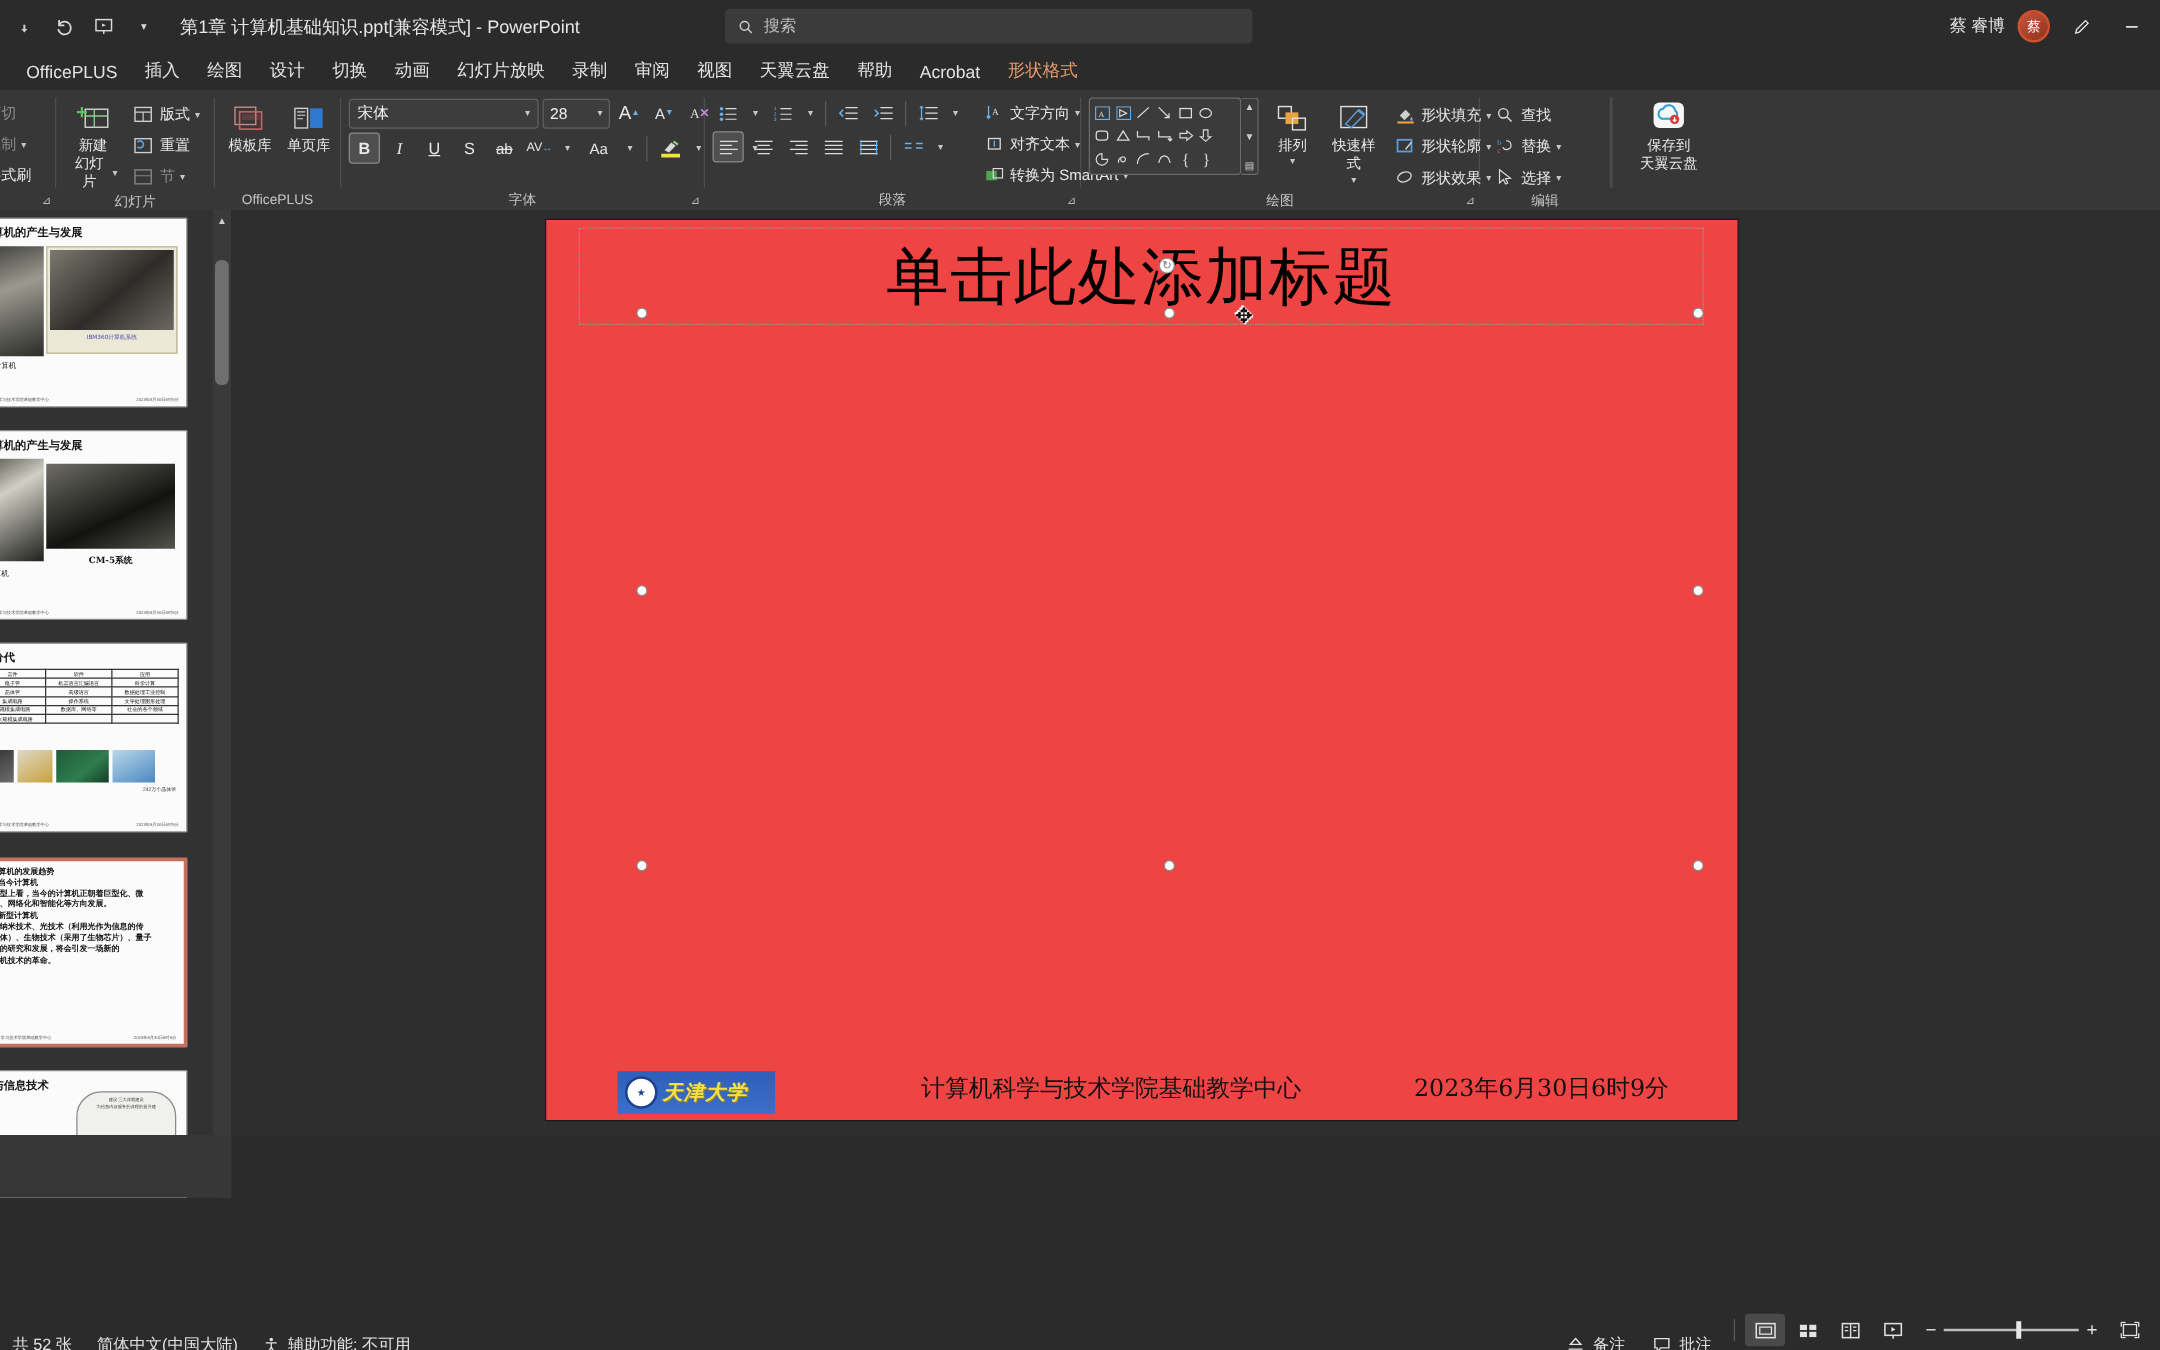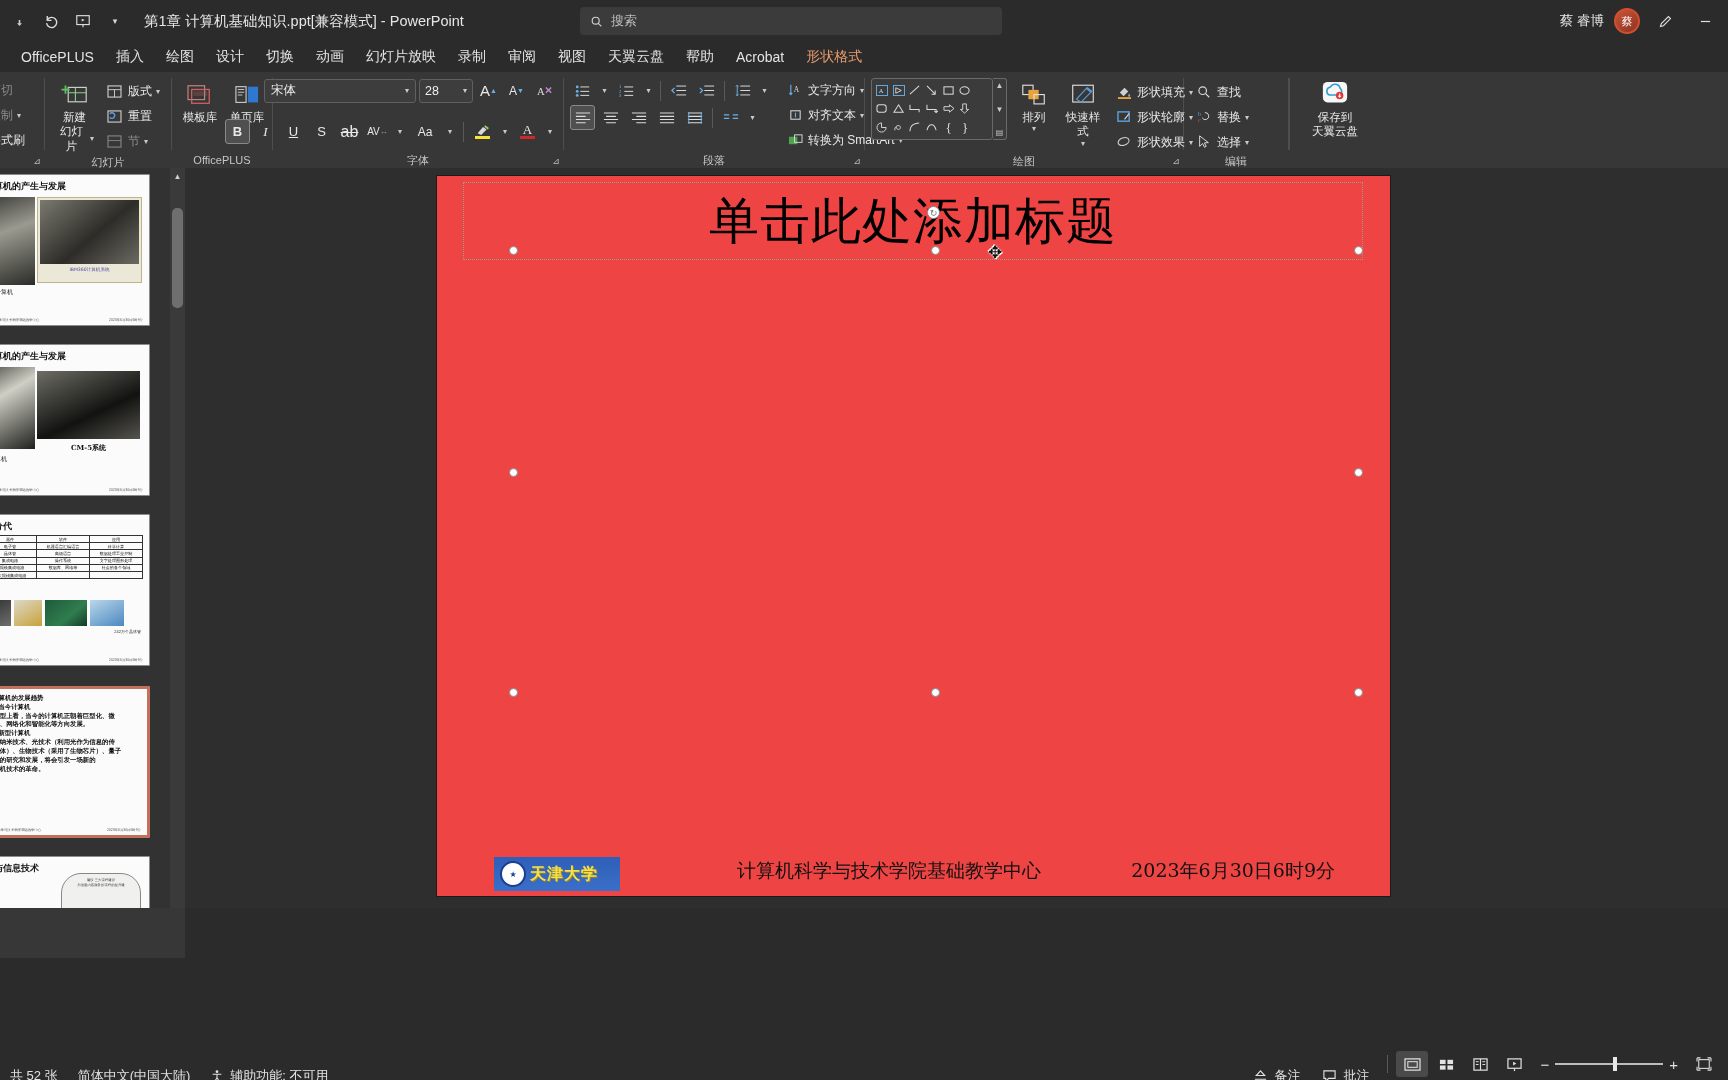--- a/index.html
+++ b/index.html
@@ -191,21 +191,21 @@
   .tju-logo {
     position: absolute; left: 57px; bottom: 5px; width: 126px; height: 34px;
     background: linear-gradient(180deg,#2f5fb8,#3a6fc9);
     display: flex; align-items: center; gap: 4px; padding-left: 6px;
   }
   .tju-seal { width: 26px; height: 26px; border-radius: 50%; background: #fff;
     border: 2px solid #1d3f8f; display:flex; align-items:center; justify-content:center;
     color:#1d3f8f; font-size:8px;}
   .tju-name { color: #f2e24a; font-size: 16px; font-weight: bold;
     font-family: "DejaVu Serif", serif; letter-spacing: 1px;
-    text-shadow: 1px 1px 0 #a8861c; }
+    text-shadow: 1px 1px 0 #a8861c; font-style: italic; }
   .footer-center {
     position: absolute; left: 300px; bottom: 12px; font-size: 19px; color: #111;
     font-family: "DejaVu Serif","Liberation Serif", serif;
   }
   .footer-right {
     position: absolute; right: 55px; bottom: 12px; font-size: 19px; color: #111;
     font-family: "DejaVu Serif","Liberation Serif", serif;
   }
 
   
@@ -394,21 +394,21 @@
               </svg>
           </div>
           <span>单页库</span>
         </div>
       </div>
       <div class="glabel">OfficePLUS</div>
     </div>
     <div class="gsep"></div>
 
     <div class="rgroup" style="width:290px">
-      <div class="gcontent" style="flex-direction:column; gap:16px;align-items:flex-end;">
+      <div class="gcontent" style="flex-direction:column; gap:3px;">
         <div class="smallrow">
           <div class="fontname">
             <span>宋体</span>
             <span class="caret">▾</span>
           </div>
           <div class="fontsize">
             <span>28</span>
             <span class="caret">▾</span>
           </div>
           <div class="ibtn">
@@ -433,21 +433,21 @@
           <div class="ibtn">
               <i style="font-family:'Liberation Serif',serif">I</i>
             </div>
           <div class="ibtn">
               <u>U</u>
             </div>
           <div class="ibtn">
               <span>S</span>
             </div>
           <div class="ibtn">
-              <s style="font-size:16px">ab</s>
+              <s style="font-size:12px">ab</s>
             </div>
           <div class="ibtn" style="gap:0">
             <span style="font-size:10px;line-height:9px">AV</span>
             <span style="font-size:8px;line-height:7px;color:#6ab0e8">↔</span>
           </div>
           <div class="ibtn" style="width:14px">
               <span class="caret">▾</span>
             </div>
           <div class="ibtn" style="width:30px">
               <span style="font-size:12px">Aa</span>

